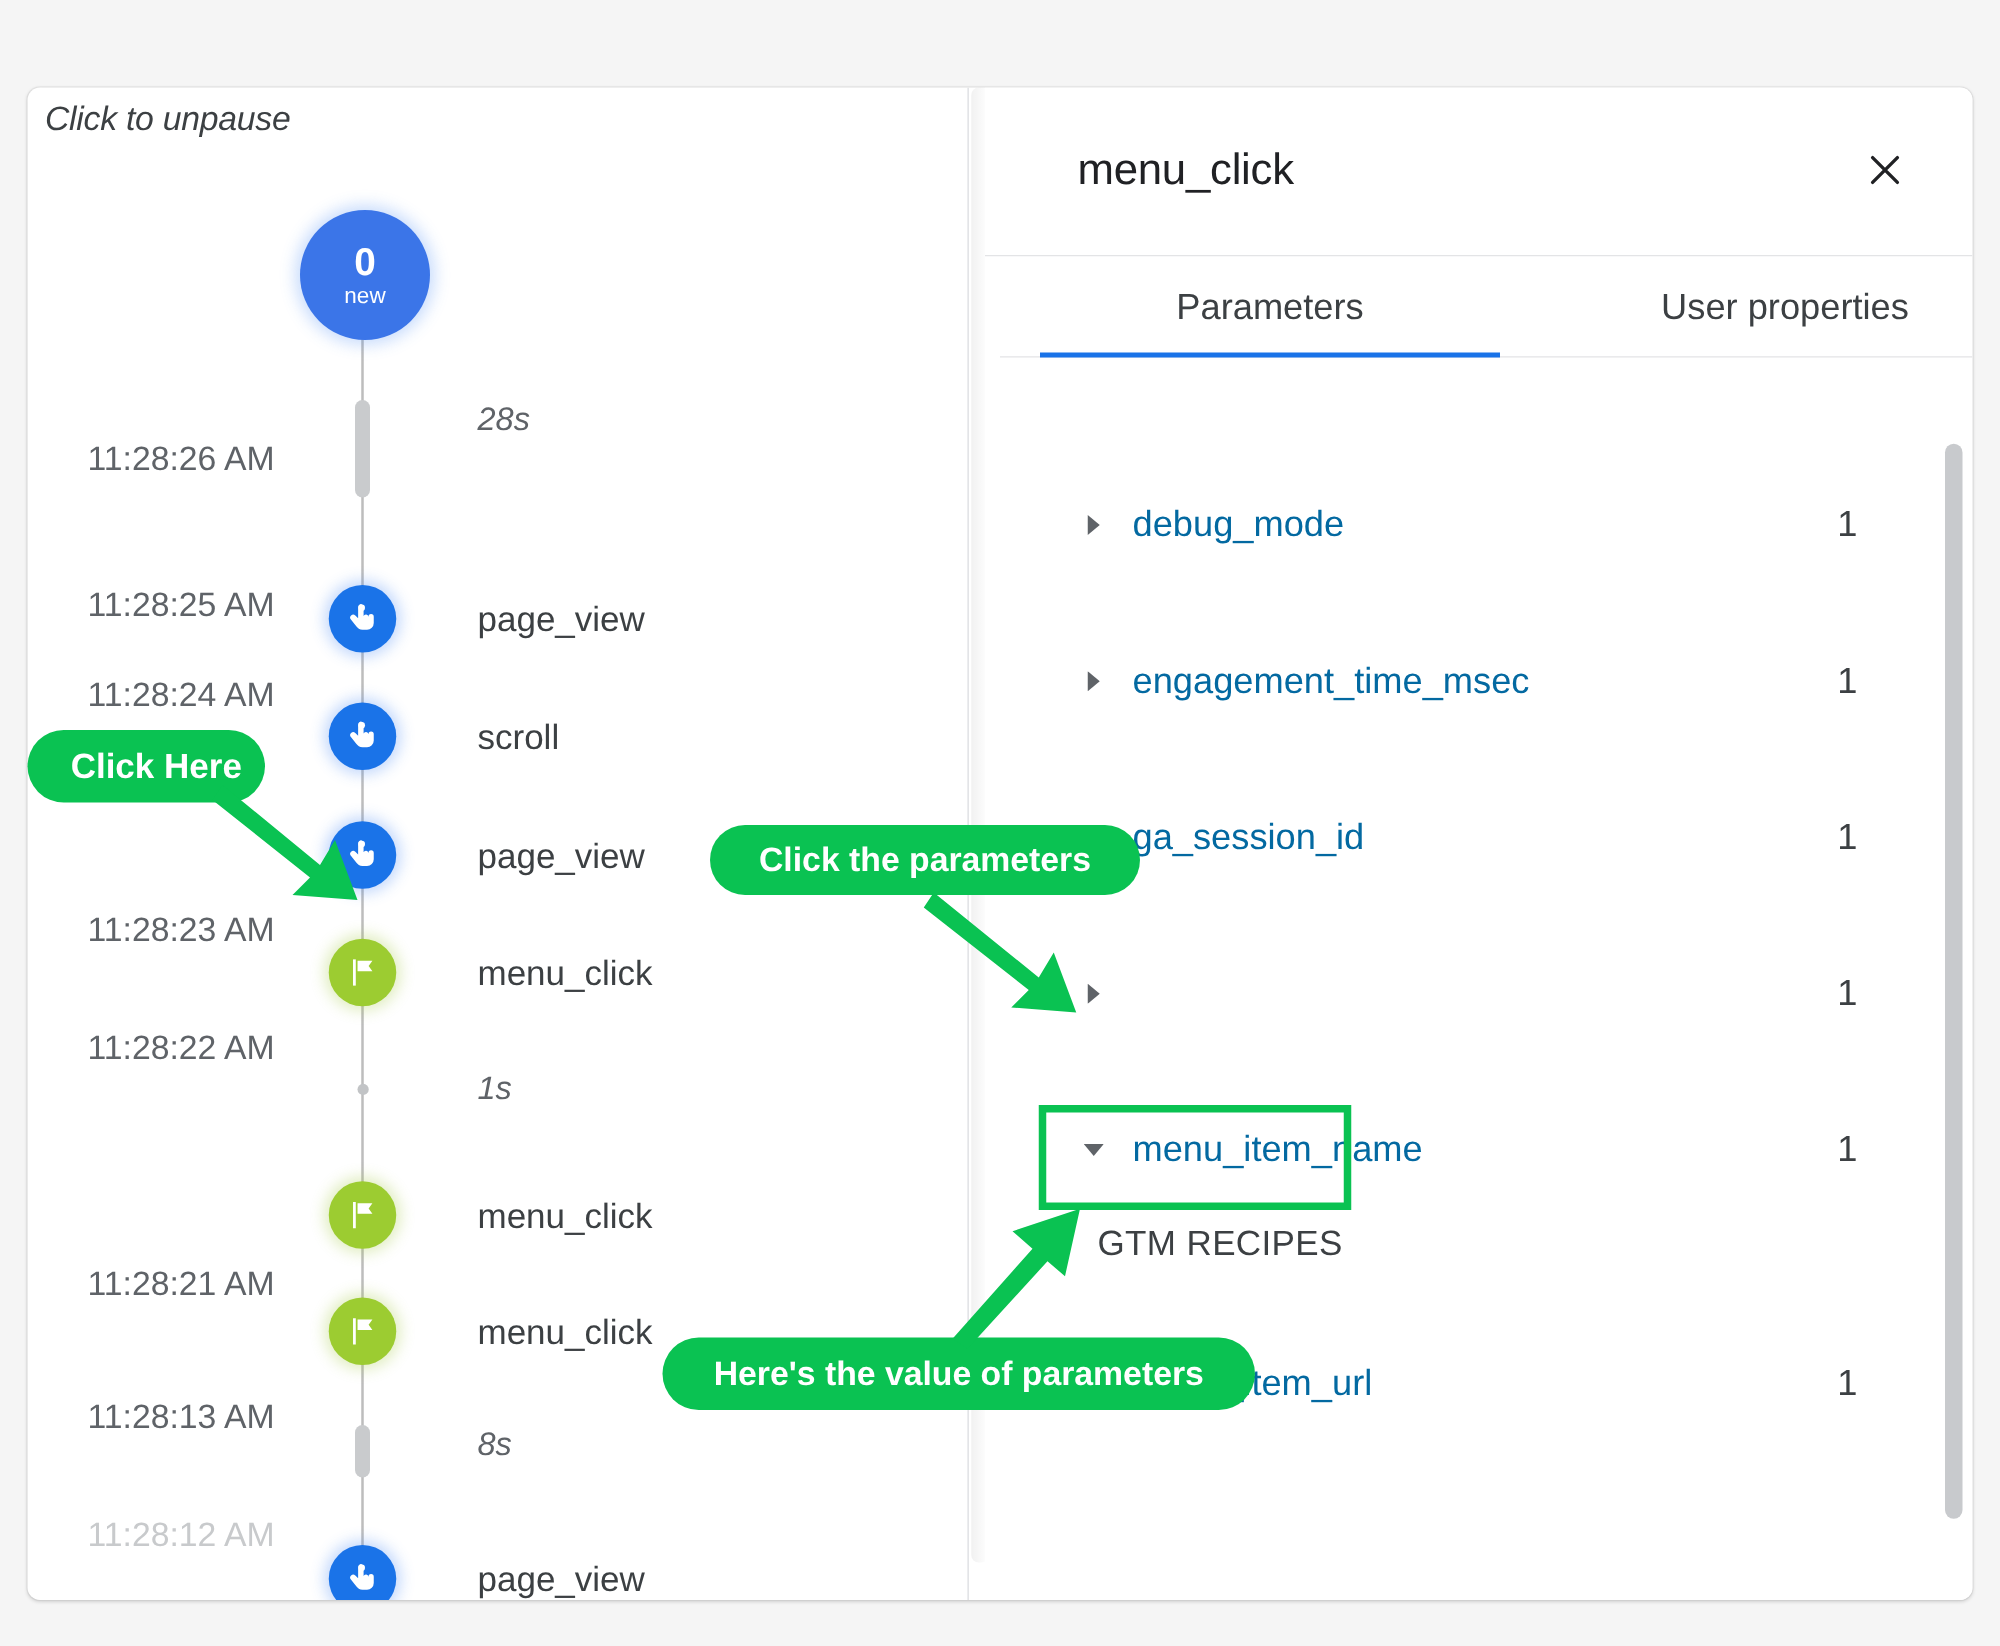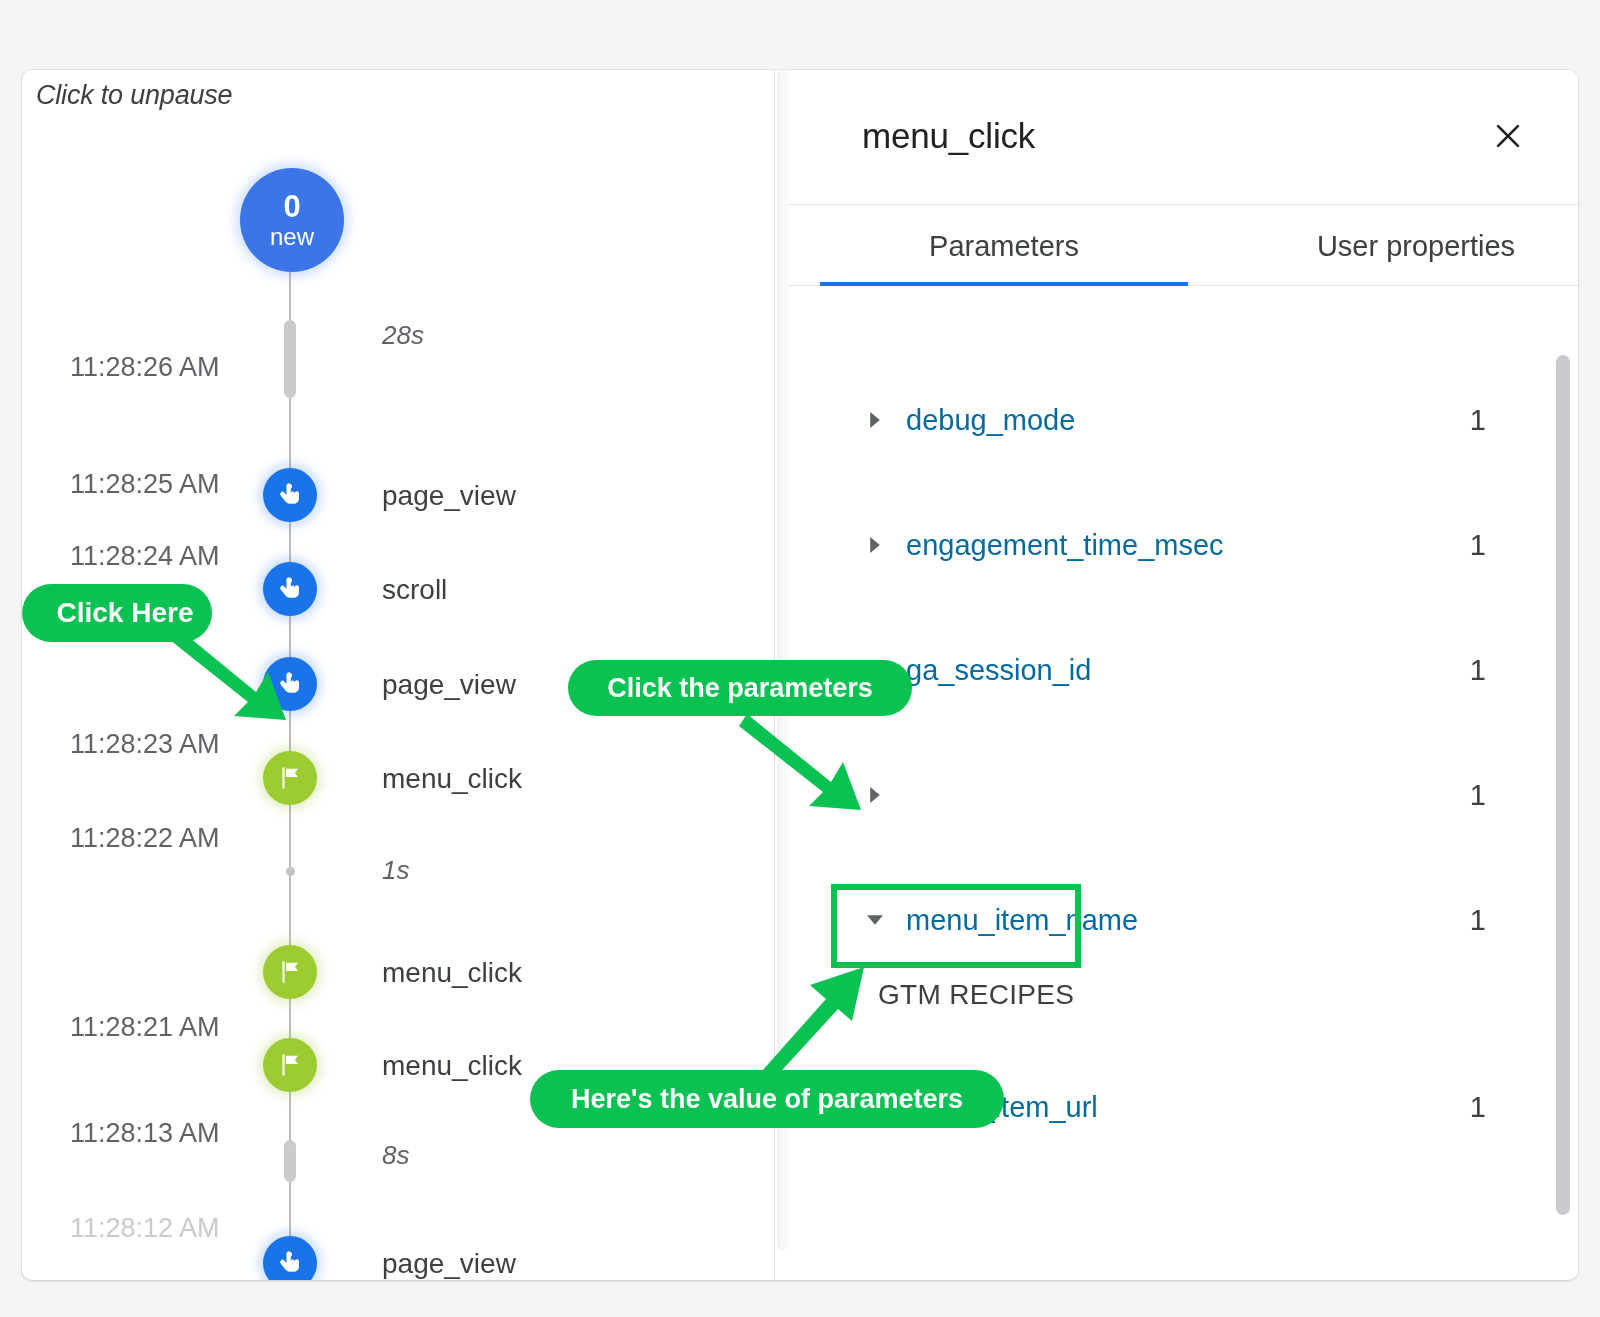--- a/index.html
+++ b/index.html
@@ -52,21 +52,21 @@
     width: 104px; height: 104px;
     border-radius: 50%;
     background: #3b75e8;
     box-shadow: 0 0 12px 4px rgba(66,133,244,0.28);
     display: flex; flex-direction: column;
     align-items: center; justify-content: center;
     color: #ffffff;
     line-height: 1.05;
   }
   .new-badge .count { font-size: 31px; font-weight: 700; }
-  .new-badge .word  { font-size: 24px; font-weight: 400; }
+  .new-badge .word  { font-size: 18px; font-weight: 400; }
 
   
   .gap-cap {
     position: absolute;
     width: 12px;
     border-radius: 7px;
     background: #c9cbcd;
     left: 262px;
   }
   .gap-dot {
@@ -149,21 +149,21 @@
     position: absolute;
     right: 46px; top: 42px;
     width: 48px; height: 48px;
     display: flex; align-items: center; justify-content: center;
     cursor: pointer;
   }
   .close-btn svg { display: block; }
 
   .tabs {
     position: absolute;
-    left: 0; top: 136px; right: 0; height: 80px;
+    left: 12px; top: 136px; right: 0; height: 80px;
     border-bottom: 1px solid #e3e4e6;
   }
   .tab {
     position: absolute;
     top: 0; height: 80px;
     display: flex; align-items: center; justify-content: center;
     font-size: 29px;
     color: #3c4043;
     cursor: pointer;
   }

